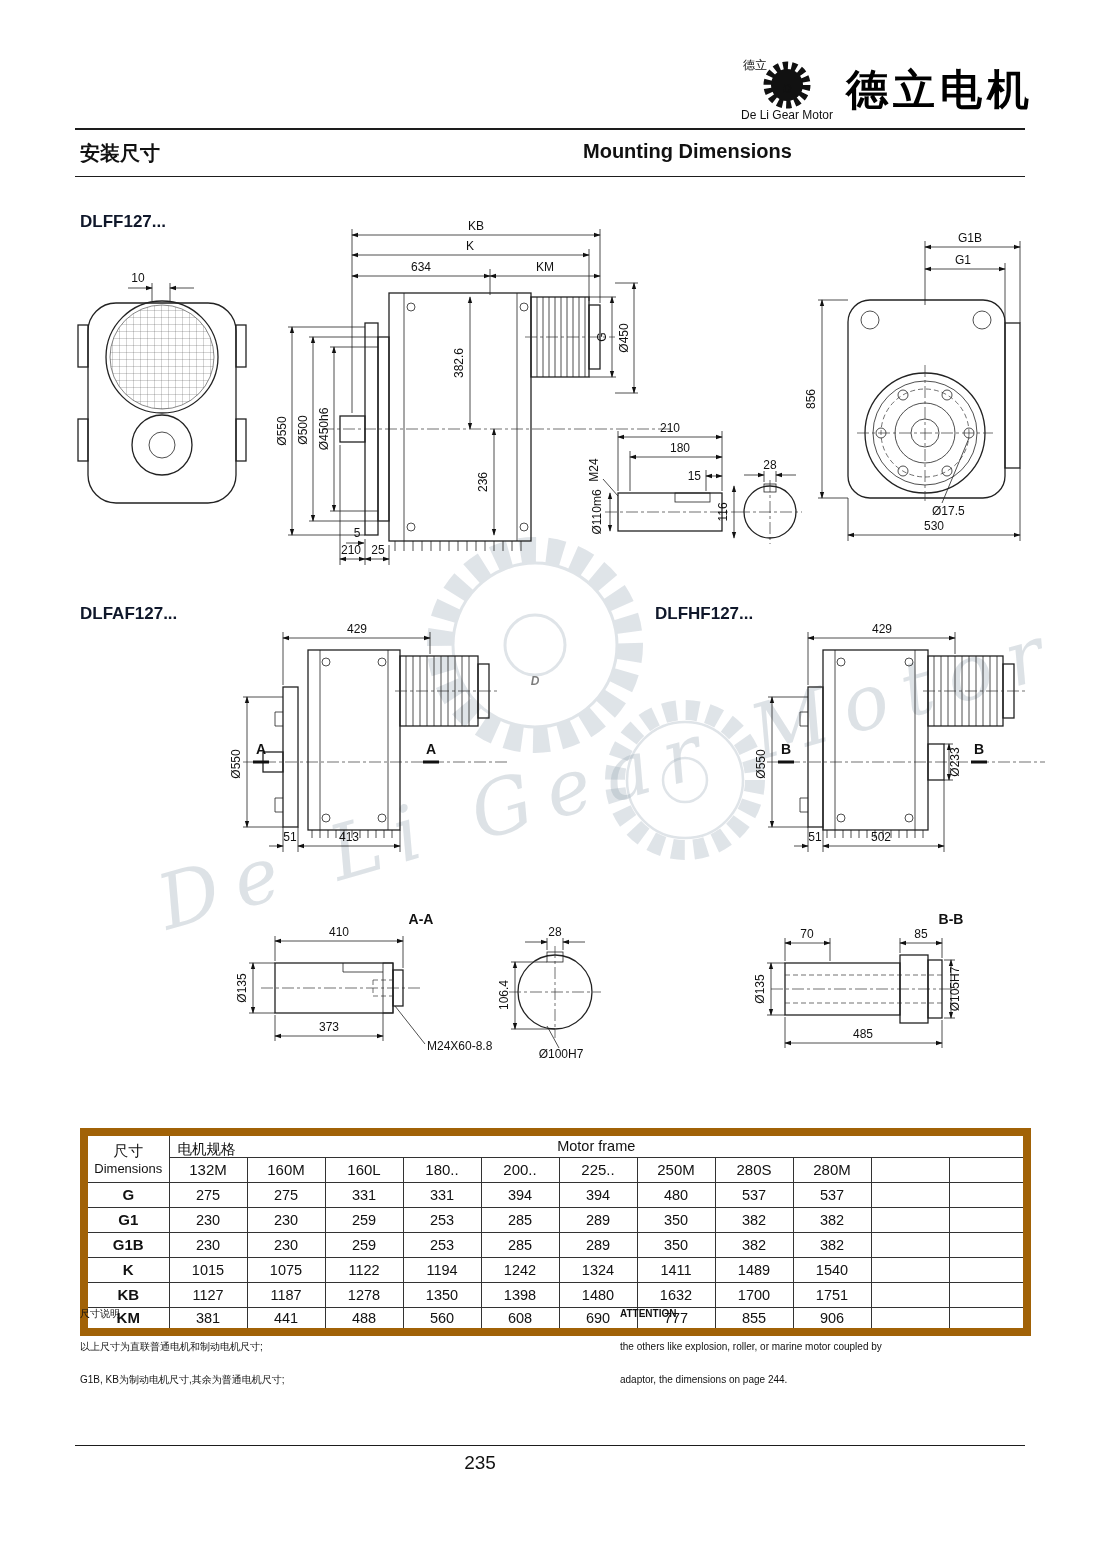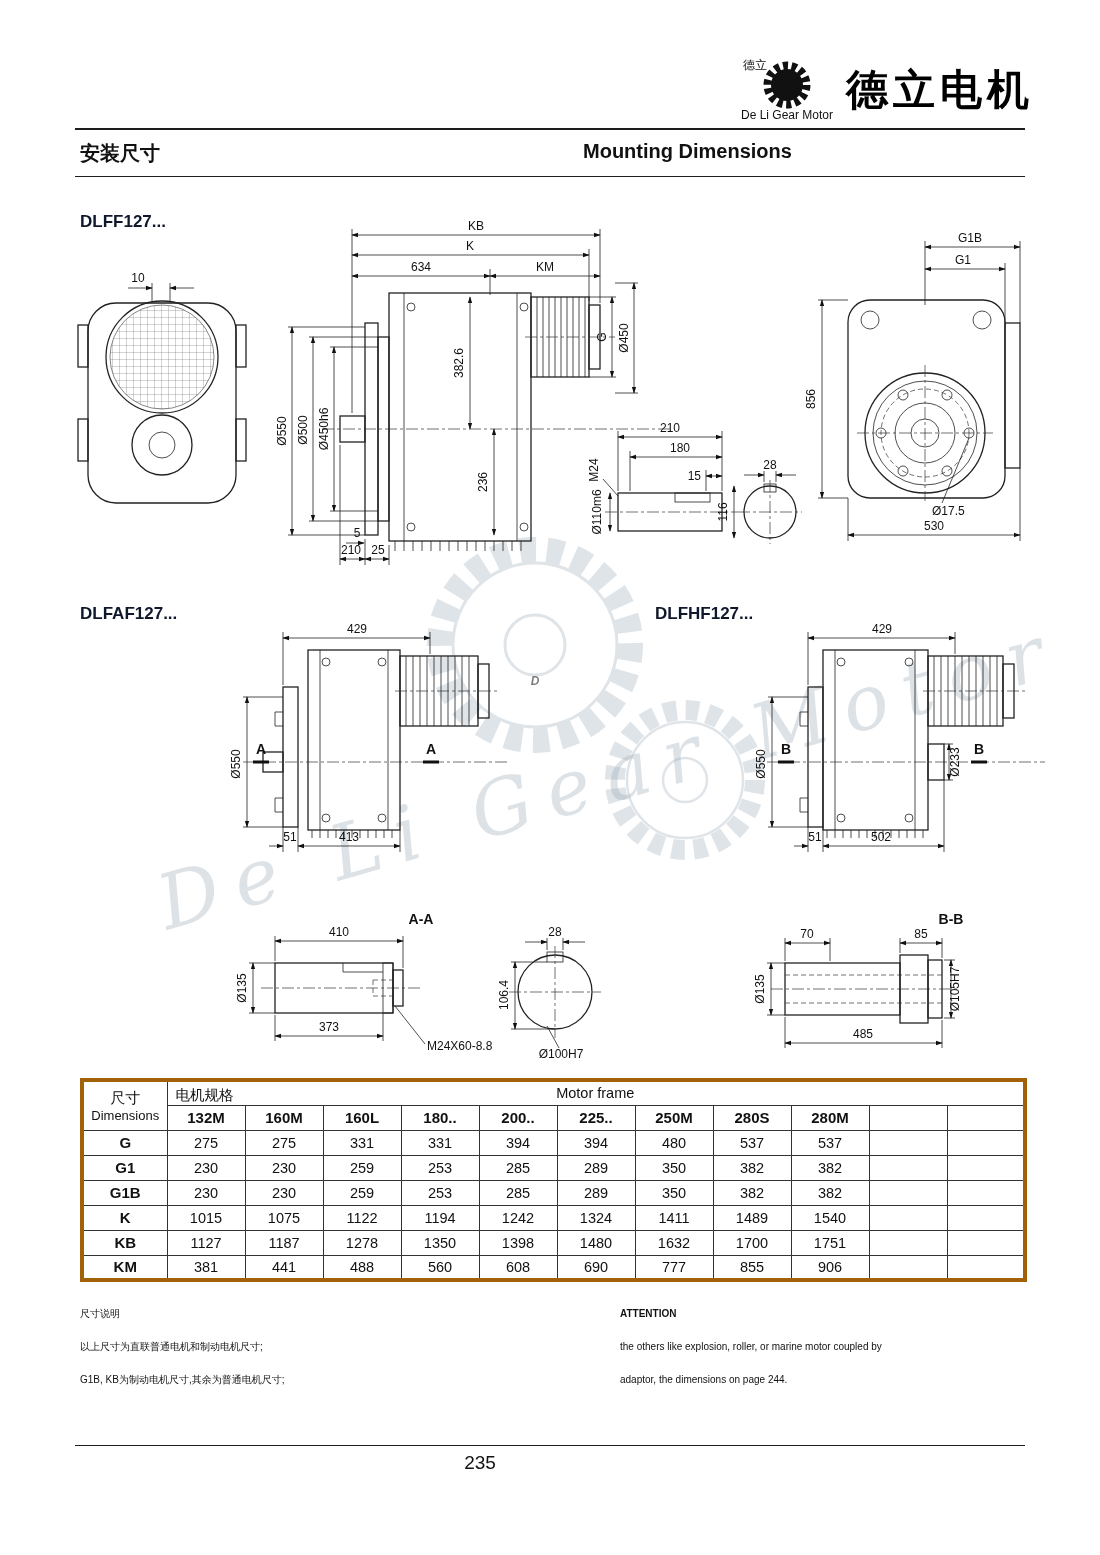--- a/index.html
+++ b/index.html
@@ -13,23 +13,23 @@
   .drw{position:absolute;}
   .drw .o{stroke:#222;stroke-width:1.3;fill:none;}
   .drw .t{stroke:#222;stroke-width:0.8;fill:none;}
   .drw .dim{stroke:#222;stroke-width:0.8;fill:none;}
   .drw .sec{stroke:#111;stroke-width:3;fill:none;}
   .drw .cl{stroke:#333;stroke-width:0.7;fill:none;stroke-dasharray:12 3 3 3;}
   .drw .dash{stroke:#333;stroke-width:0.7;fill:none;stroke-dasharray:5 3;}
   .drw text{font-family:"Liberation Sans",sans-serif;font-size:12px;fill:#111;stroke:none;}
   .drw .lbl{font-size:14px;font-weight:bold;}
   .wm-text{position:absolute;left:160px;top:860px;transform:rotate(-16deg);transform-origin:left center;font-size:76px;letter-spacing:16px;color:rgba(152,166,180,0.33);font-family:"DejaVu Serif",serif;font-style:italic;white-space:nowrap;}
-  .dims-table{position:absolute;left:80px;top:1078px;border-collapse:collapse;table-layout:fixed;font-size:14.5px;border:4px solid #a16207;background:transparent;}
+  .dims-table{position:absolute;left:80px;top:1128px;border-collapse:collapse;table-layout:fixed;font-size:14.5px;border:8px solid #a16207;background:transparent;}
   .dims-table th,.dims-table td{border:1px solid #333;text-align:center;padding:1px 0;height:25px;font-weight:normal;}
-  .dims-table .colhead{font-weight:bold;font-size:15px;}
+  .dims-table .colhead{font-weight:normal;font-size:15px;}
   .dims-table .rl{font-weight:bold;font-size:15px;}
   .dims-table .mf{position:relative;margin-left:12px;}
   .mf-zh{position:absolute;left:8px;top:4px;font-size:14.5px;}
   .dimhead-zh{font-size:15px;}
   .dimhead-en{font-size:13px;}
   .notes{position:absolute;}
   .notes > div{line-height:33px;font-size:10px;white-space:nowrap;}
   .att-title{font-weight:bold;}
   .page-num{position:absolute;left:0;top:1452px;width:960px;text-align:center;font-size:19px;}
 </style>

